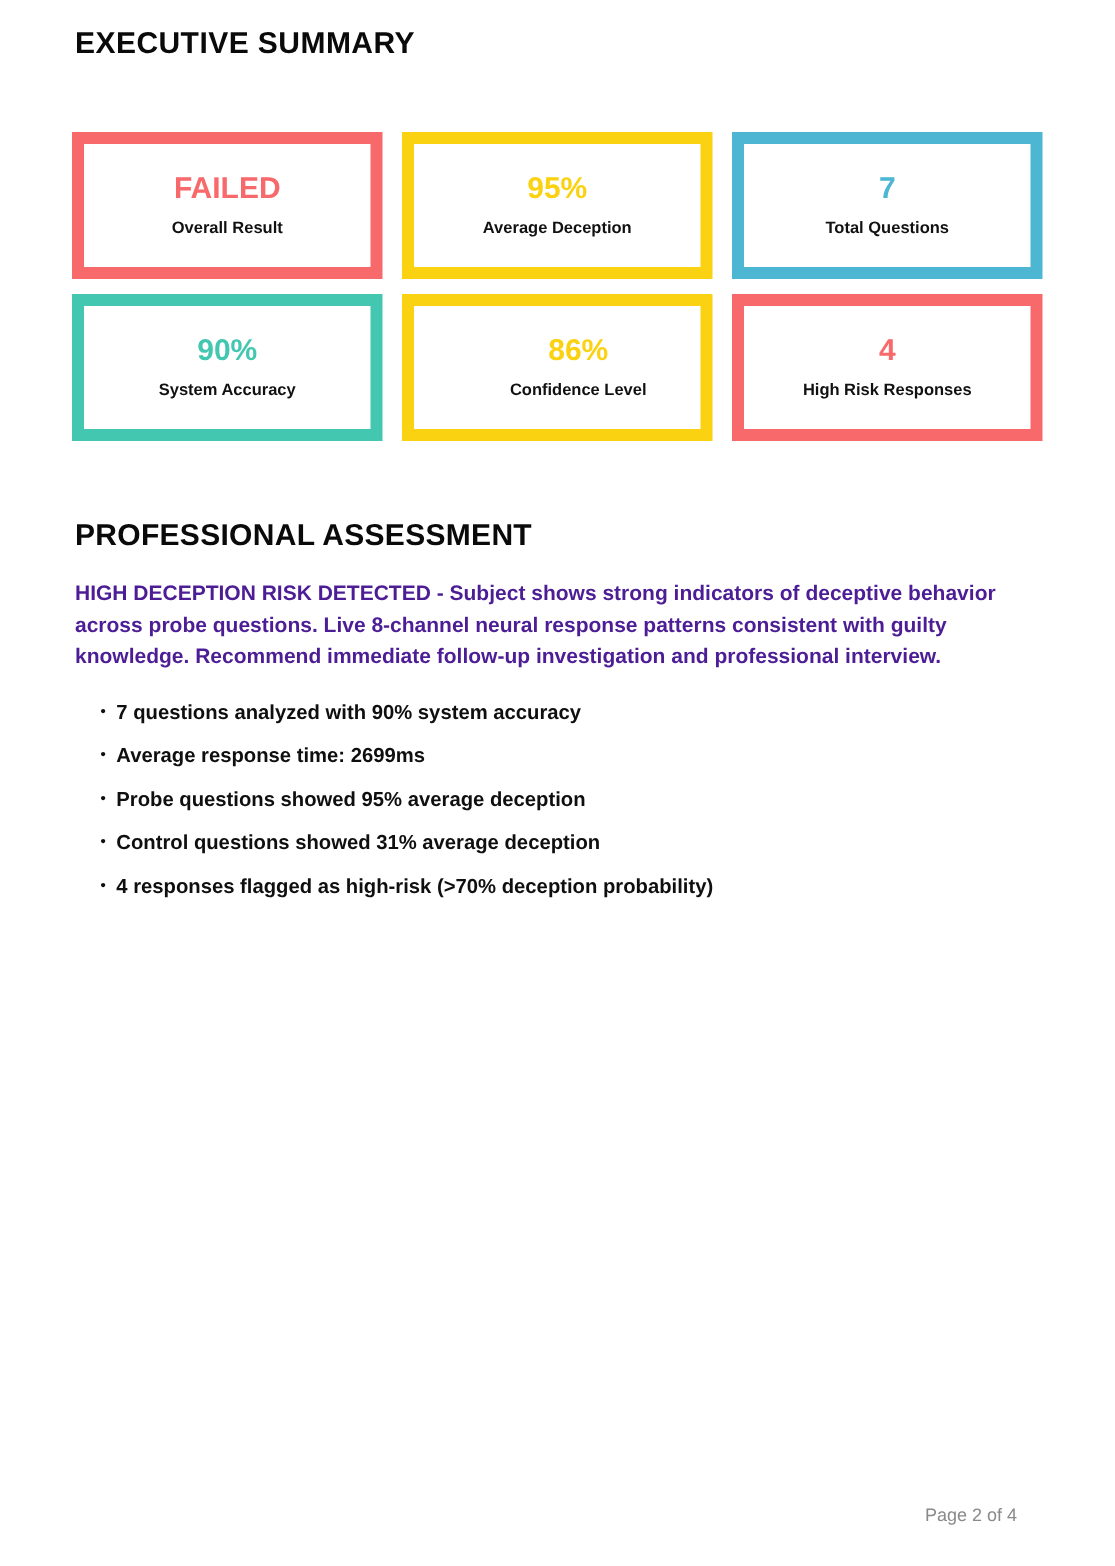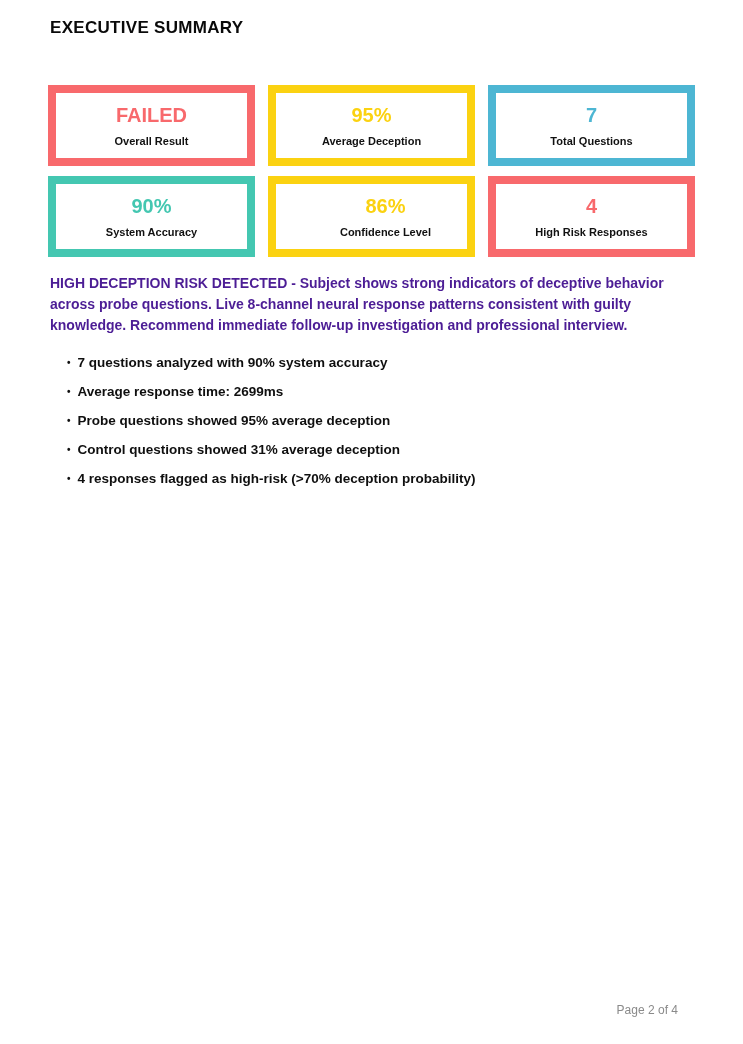--- a/index.html
+++ b/index.html
@@ -12,35 +12,35 @@
     color: #111111;
     font-family: "Liberation Sans", sans-serif;
     overflow: hidden;
   }
   .content { padding: 0 48px; }
 
   .doc-title {
     margin: 0;
     padding-top: 18px;
     margin-left: 2px;
-    font-size: 17px;
+    font-size: 20px;
     font-weight: 700;
     letter-spacing: 0.3px;
     color: #0a0a0a;
   }
 
   .stats-grid {
     margin-top: 47px;
     display: grid;
     grid-template-columns: repeat(3, 1fr);
     column-gap: 13px;
     row-gap: 10px;
   }
   .stat-card {
-    height: 81px;
+    height: 98px;
     border: 8px solid #cccccc;
     background: #ffffff;
     display: flex;
     flex-direction: column;
     align-items: center;
     justify-content: center;
     gap: 11px;
   }
   .stat-value {
     font-size: 20px;
@@ -136,20 +136,21 @@
       <div class="stat-card" style="border-color: rgb(251, 210, 17); padding-left: 28px;">
         <div class="stat-value" style="color: rgb(251, 210, 17);">86%</div>
         <div class="stat-label">Confidence Level</div>
       </div>
       <div class="stat-card" style="border-color: rgb(248, 105, 108);">
         <div class="stat-value" style="color: rgb(248, 105, 108);">4</div>
         <div class="stat-label">High Risk Responses</div>
       </div>
     </div>
 
+    <h2 class="section-heading">PROFESSIONAL ASSESSMENT</h2>
     <p class="assessment-body">HIGH DECEPTION RISK DETECTED - Subject shows strong indicators of deceptive behavior across probe questions. Live 8-channel neural response patterns consistent with guilty knowledge. Recommend immediate follow-up investigation and professional interview.</p>
 
     <ul class="findings-list">
       <li>
         <span class="bullet-glyph">•</span>
         <span>7 questions analyzed with 90% system accuracy</span>
       </li>
       <li>
         <span class="bullet-glyph">•</span>
         <span>Average response time: 2699ms</span>

